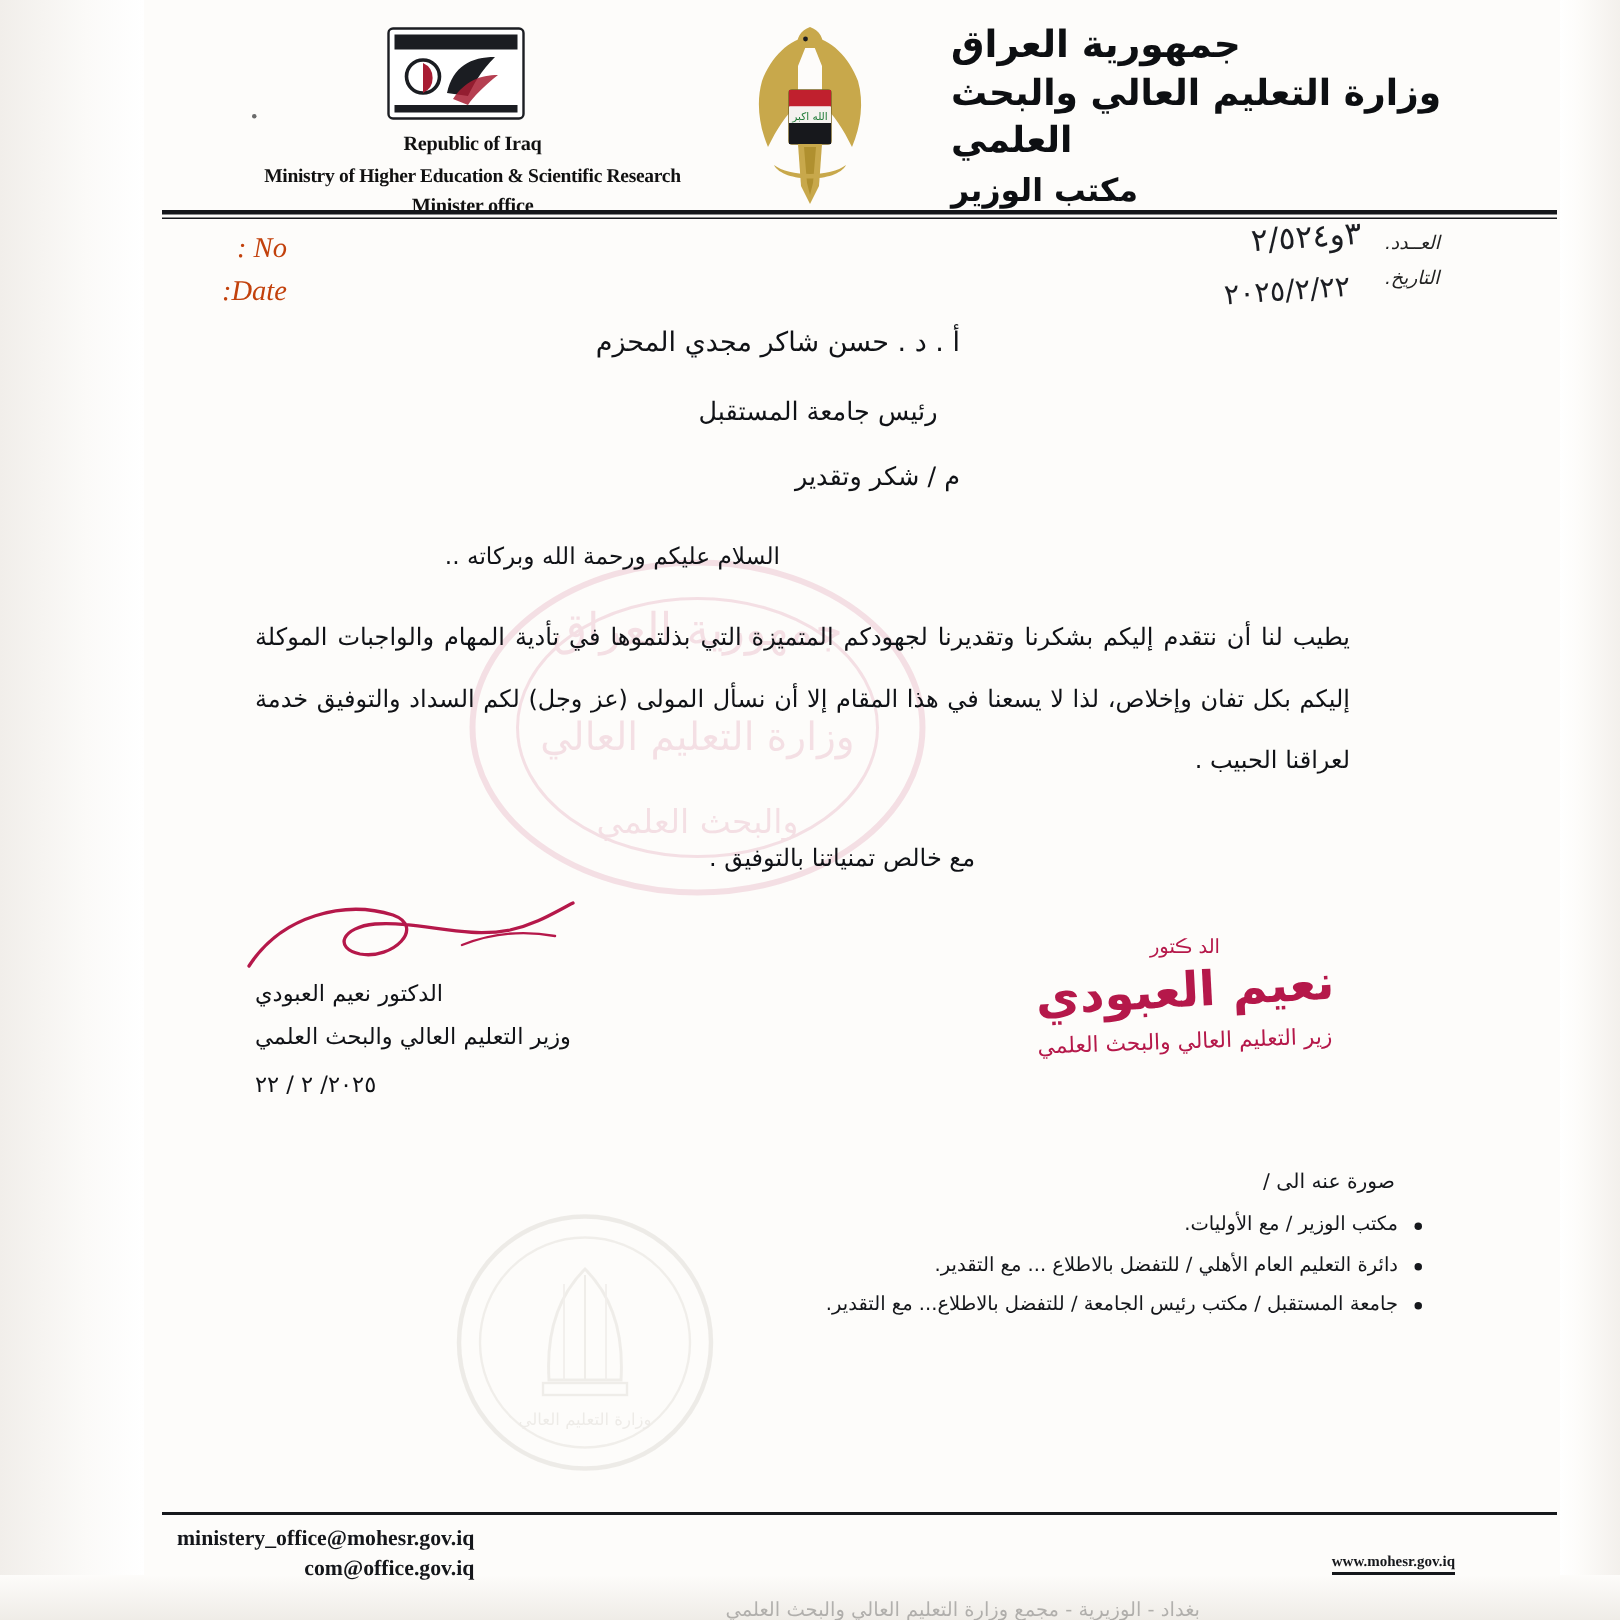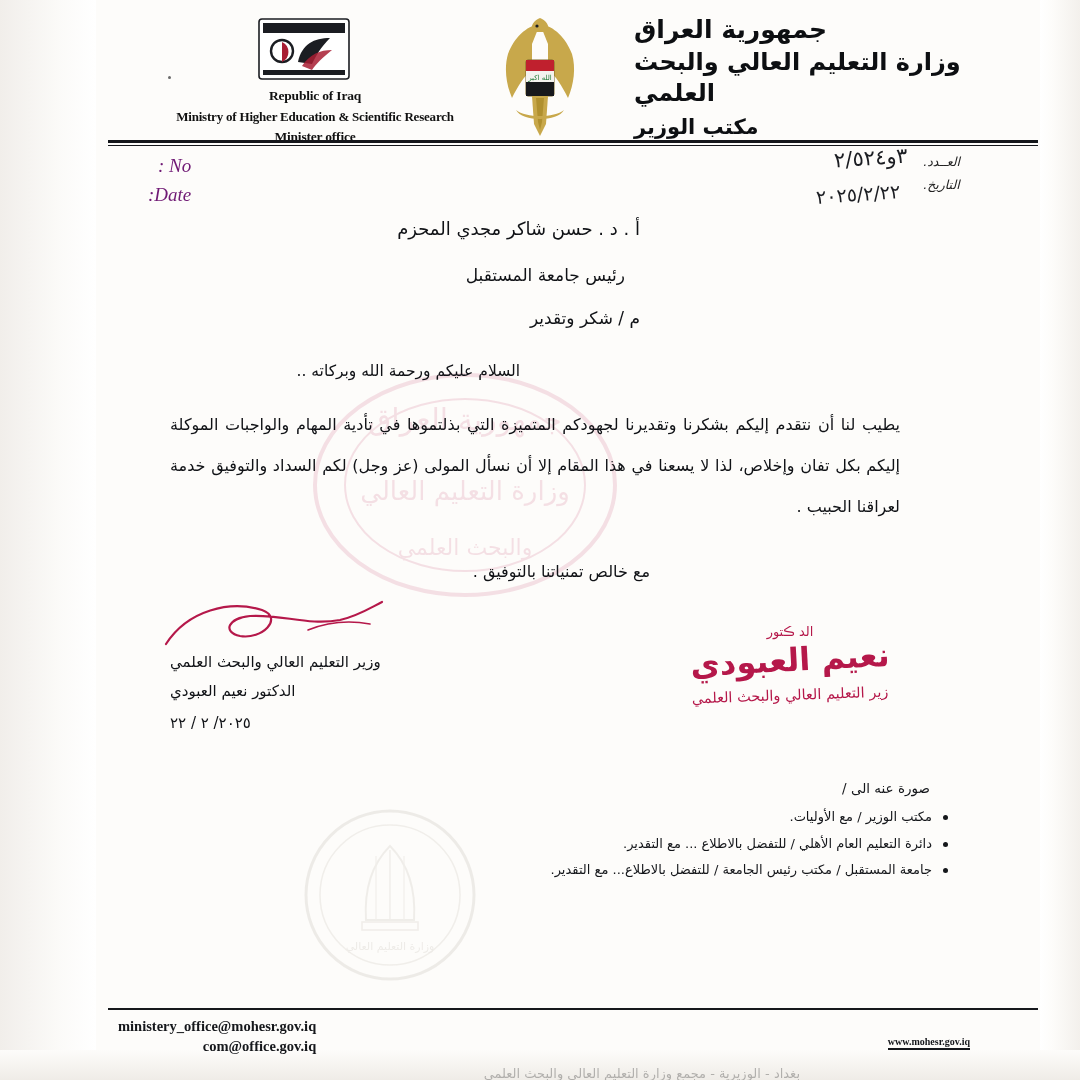--- a/index.html
+++ b/index.html
@@ -103,21 +103,21 @@
 
   
   .no-date {
     position: absolute;
     left: 148px;
     top: 152px;
     font-family: "Liberation Serif", serif;
     font-size: 19px;
     font-style: italic;
     line-height: 1.5;
-    color: #701a75;
+    color: #c2410c;
     text-align: right;
   }
   .ar-no-date {
     position: absolute;
     right: 120px;
     top: 150px;
     text-align: left;
     font-family: "DejaVu Sans", sans-serif;
     font-size: 12.5px;
     line-height: 1.85;
@@ -441,22 +441,22 @@
   <div class="closing">مع خالص تمنياتنا بالتوفيق .</div>
 
   <div class="scribble">
     <svg viewBox="0 0 250 70" width="250" height="70">
       <path d="M8 48 C30 14 72 4 104 14 C126 22 104 44 82 40 C64 36 70 22 92 20 C124 18 150 30 182 24 C200 20 212 12 224 6" fill="none" stroke="#b5184a" stroke-width="2.2" stroke-linecap="round"></path>
       <path d="M150 34 C170 26 190 24 212 28" fill="none" stroke="#b5184a" stroke-width="1.6" stroke-linecap="round"></path>
     </svg>
   </div>
 
   <div class="sig-left">
+    <div>الدكتور نعيم العبودي</div>
     <div>وزير التعليم العالي والبحث العلمي</div>
-    <div>الدكتور نعيم العبودي</div>
     <div class="date-line">٢٠٢٥/ ٢ / ٢٢</div>
   </div>
 
   <div class="sig-right">
     <div class="small-top">الد ڪتور</div>
     <div class="big-name">نعيم العبودي</div>
     <div class="title-line">زير التعليم العالي والبحث العلمي</div>
   </div>
 
   <div class="seal-bottom">

